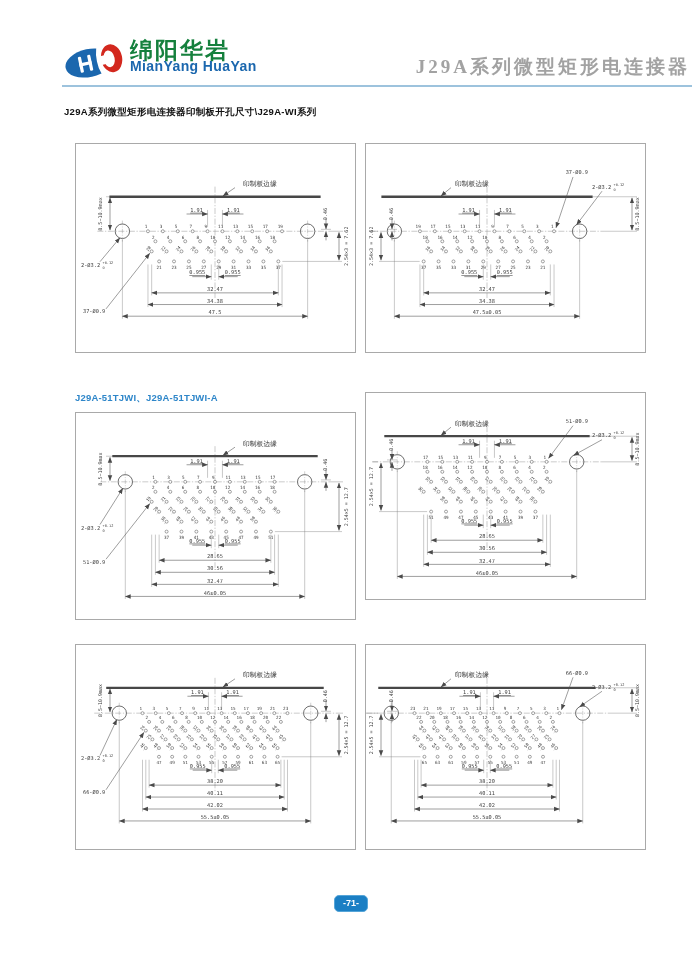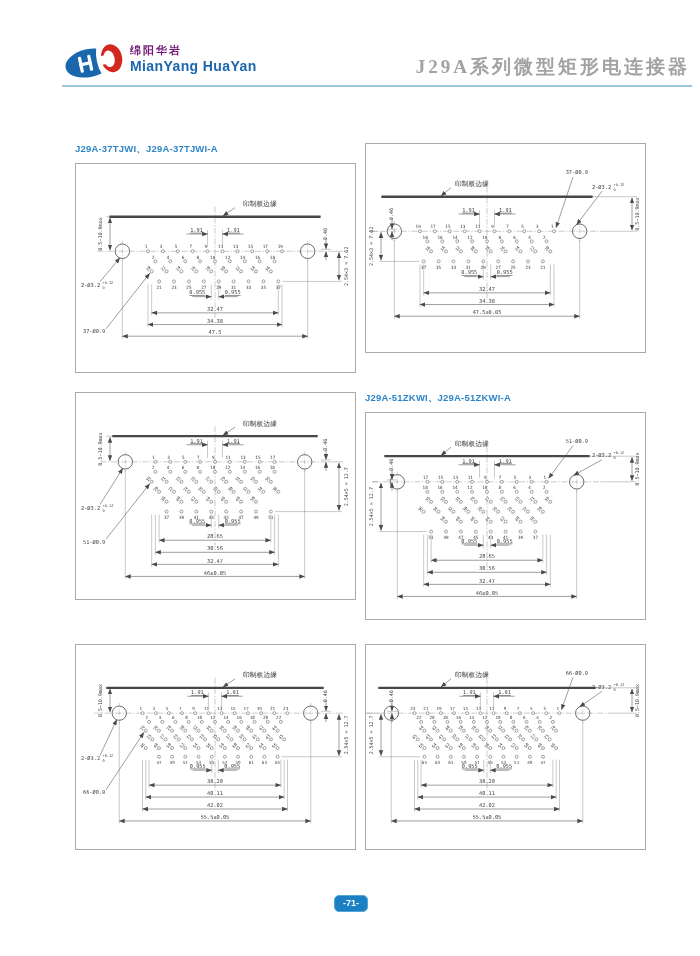--- a/index.html
+++ b/index.html
@@ -2,21 +2,21 @@
 <html><head>
 <meta charset="utf-8">
 <style>
   html,body{margin:0;padding:0;}
   .page{position:relative;width:700px;height:956px;background:#ffffff;overflow:hidden;
         font-family:"Liberation Sans",sans-serif;}
   
   .logo-wrap{position:absolute;left:64px;top:38px;width:260px;height:50px;}
   .logo-mark{position:absolute;left:0;top:2px;}
   .logo-text{position:absolute;left:66px;top:2px;}
-  .logo-cn{font-size:11px;font-weight:bold;color:#701a75;letter-spacing:2px;line-height:20px;}
+  .logo-cn{font-size:23px;font-weight:bold;color:#15803d;letter-spacing:2px;line-height:20px;}
   .logo-en{font-size:14px;font-weight:bold;color:#1b67ae;letter-spacing:0.4px;line-height:12px;}
   .doc-title{position:absolute;right:10px;top:54px;font-family:"Liberation Serif",serif;
              font-weight:600;font-size:19px;letter-spacing:3px;color:#a2a2a2;}
   .header-rule{position:absolute;left:62px;top:85px;width:630px;height:2px;background:#9dc3dd;}
   .subtitle{position:absolute;left:64px;top:106px;font-size:9.5px;font-weight:bold;color:#111;
             letter-spacing:0.3px;}
   
   .cell{position:absolute;width:281px;}
   .dtitle{font-size:9.5px;font-weight:bold;color:#2e86c9;line-height:12px;margin-bottom:8px;
           letter-spacing:0.2px;white-space:nowrap;}
@@ -56,23 +56,23 @@
     </svg>
     <div class="logo-text">
       <div class="logo-cn">绵阳华岩</div>
       <div class="logo-en">MianYang HuaYan</div>
     </div>
   </div>
 
   <div class="doc-title">J29A系列微型矩形电连接器</div>
   <div class="header-rule"></div>
 
+  <div class="subtitle">J29A系列微型矩形电连接器印制板开孔尺寸\J29A-WI系列</div>
 
   <div class="cell h1" style="left:75px;top:143px">
-    <div class="dtitle">J29A-37TJWI、J29A-37TJWI-A</div>
     <div class="dbox">
         <svg viewBox="0 0 279 205" preserveAspectRatio="none">
           <line x1="139" y1="42" x2="139" y2="151.71800000000002" stroke="#8a8a8a" stroke-width="0.45" stroke-dasharray="6 1.6 1.3 1.6"></line>
           <line x1="21.375" y1="86" x2="256.625" y2="86" stroke="#8a8a8a" stroke-width="0.45" stroke-dasharray="6 1.6 1.3 1.6"></line>
           <line x1="256.625" y1="86" x2="267" y2="86" stroke="#777" stroke-width="0.4"></line>
           <line x1="30" y1="52" x2="34.375" y2="52" stroke="#777" stroke-width="0.4"></line>
           <line x1="33.375" y1="52" x2="244.625" y2="52" stroke="#474747" stroke-width="2.3"></line>
           <text x="184" y="41.5" font-size="6.8" fill="#333" text-anchor="middle" font-family="&quot;Liberation Sans&quot;,sans-serif">印制板边缘</text>
           <line x1="159" y1="43" x2="147" y2="51.2" stroke="#4f4f4f" stroke-width="0.55" marker-end="url(#ar)"></line>
           <circle cx="46.375" cy="86" r="7.2" fill="none" stroke="#4a4a4a" stroke-width="0.8"></circle>
@@ -338,20 +338,21 @@
           <text x="222" y="30" font-size="5.3" fill="#3d3d3d" text-anchor="end" font-family="&quot;DejaVu Sans Mono&quot;,monospace">37-Ø0.9</text>
           <line x1="207" y1="32.5" x2="190.041" y2="82.5" stroke="#4f4f4f" stroke-width="0.55" marker-end="url(#ar)"></line>
           <text x="226" y="44" font-size="5.3" fill="#3d3d3d" text-anchor="start" font-family="&quot;DejaVu Sans Mono&quot;,monospace">2-Ø3.2</text>
           <text x="247.5" y="41" font-size="3.6" fill="#3d3d3d" text-anchor="start" font-family="&quot;DejaVu Sans Mono&quot;,monospace">+0.12</text>
           <text x="247.5" y="46" font-size="3.6" fill="#3d3d3d" text-anchor="start" font-family="&quot;DejaVu Sans Mono&quot;,monospace">0</text>
           <line x1="236" y1="46.5" x2="210.625" y2="79.5" stroke="#4f4f4f" stroke-width="0.55" marker-end="url(#ar)"></line>
         </svg>
       </div>
   </div>
   <div class="cell h2" style="left:75px;top:392px">
+    <div class="dtitle">J29A-51TJWI、J29A-51TJWI-A</div>
     <div class="dbox">
         <svg viewBox="0 0 279 205" preserveAspectRatio="none">
           <line x1="139" y1="33" x2="139" y2="154.03" stroke="#8a8a8a" stroke-width="0.45" stroke-dasharray="6 1.6 1.3 1.6"></line>
           <line x1="24.299999999999997" y1="68.5" x2="253.7" y2="68.5" stroke="#8a8a8a" stroke-width="0.45" stroke-dasharray="6 1.6 1.3 1.6"></line>
           <line x1="253.7" y1="68.5" x2="267" y2="68.5" stroke="#777" stroke-width="0.4"></line>
           <line x1="30" y1="43" x2="37.3" y2="43" stroke="#777" stroke-width="0.4"></line>
           <line x1="36.3" y1="43" x2="241.7" y2="43" stroke="#474747" stroke-width="2.3"></line>
           <text x="184" y="32.5" font-size="6.8" fill="#333" text-anchor="middle" font-family="&quot;Liberation Sans&quot;,sans-serif">印制板边缘</text>
           <line x1="159" y1="34" x2="147" y2="42.2" stroke="#4f4f4f" stroke-width="0.55" marker-end="url(#ar)"></line>
           <circle cx="49.3" cy="68.5" r="7.2" fill="none" stroke="#4a4a4a" stroke-width="0.8"></circle>
@@ -525,21 +526,20 @@
           <text x="5" y="116" font-size="5.3" fill="#3d3d3d" text-anchor="start" font-family="&quot;DejaVu Sans Mono&quot;,monospace">2-Ø3.2</text>
           <text x="26.5" y="113" font-size="3.6" fill="#3d3d3d" text-anchor="start" font-family="&quot;DejaVu Sans Mono&quot;,monospace">+0.12</text>
           <text x="26.5" y="118" font-size="3.6" fill="#3d3d3d" text-anchor="start" font-family="&quot;DejaVu Sans Mono&quot;,monospace">0</text>
           <line x1="24" y1="111" x2="46.8" y2="75" stroke="#4f4f4f" stroke-width="0.55" marker-end="url(#ar)"></line>
           <text x="7" y="150" font-size="5.3" fill="#3d3d3d" text-anchor="start" font-family="&quot;DejaVu Sans Mono&quot;,monospace">51-Ø0.9</text>
           <line x1="30" y1="145.5" x2="73.6835" y2="90.312" stroke="#4f4f4f" stroke-width="0.55" marker-end="url(#ar)"></line>
         </svg>
       </div>
   </div>
   <div class="cell h2" style="left:365px;top:392px">
-    <div class="dtitle">J29A-51ZKWI、J29A-51ZKWI-A</div>
     <div class="dbox">
         <svg viewBox="0 0 279 205" preserveAspectRatio="none">
           <line x1="121" y1="33" x2="121" y2="154.03" stroke="#8a8a8a" stroke-width="0.45" stroke-dasharray="6 1.6 1.3 1.6"></line>
           <line x1="6.299999999999997" y1="68.5" x2="235.7" y2="68.5" stroke="#8a8a8a" stroke-width="0.45" stroke-dasharray="6 1.6 1.3 1.6"></line>
           <line x1="223.7" y1="43" x2="271" y2="43" stroke="#777" stroke-width="0.4"></line>
           <line x1="235.7" y1="68.5" x2="271" y2="68.5" stroke="#777" stroke-width="0.4"></line>
           <line x1="12" y1="68.5" x2="6.299999999999997" y2="68.5" stroke="#777" stroke-width="0.4"></line>
           <line x1="18.299999999999997" y1="43" x2="223.7" y2="43" stroke="#474747" stroke-width="2.3"></line>
           <text x="106" y="32.5" font-size="6.8" fill="#333" text-anchor="middle" font-family="&quot;Liberation Sans&quot;,sans-serif">印制板边缘</text>
           <line x1="85" y1="34" x2="75" y2="42.2" stroke="#4f4f4f" stroke-width="0.55" marker-end="url(#ar)"></line>

